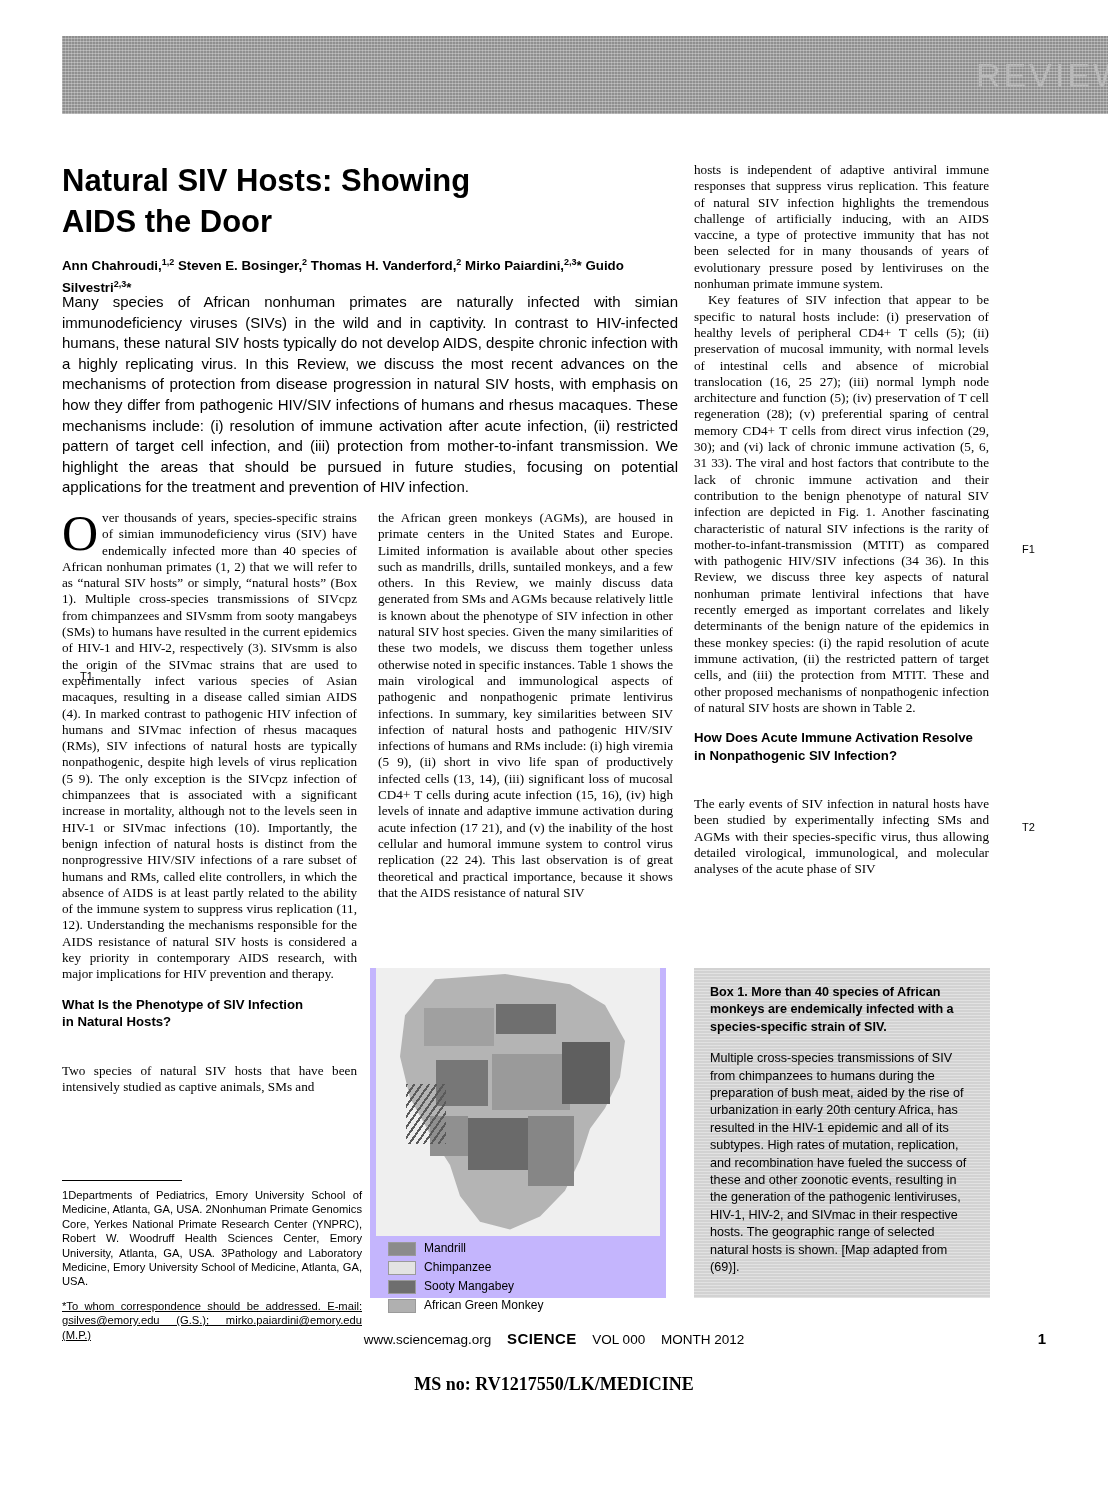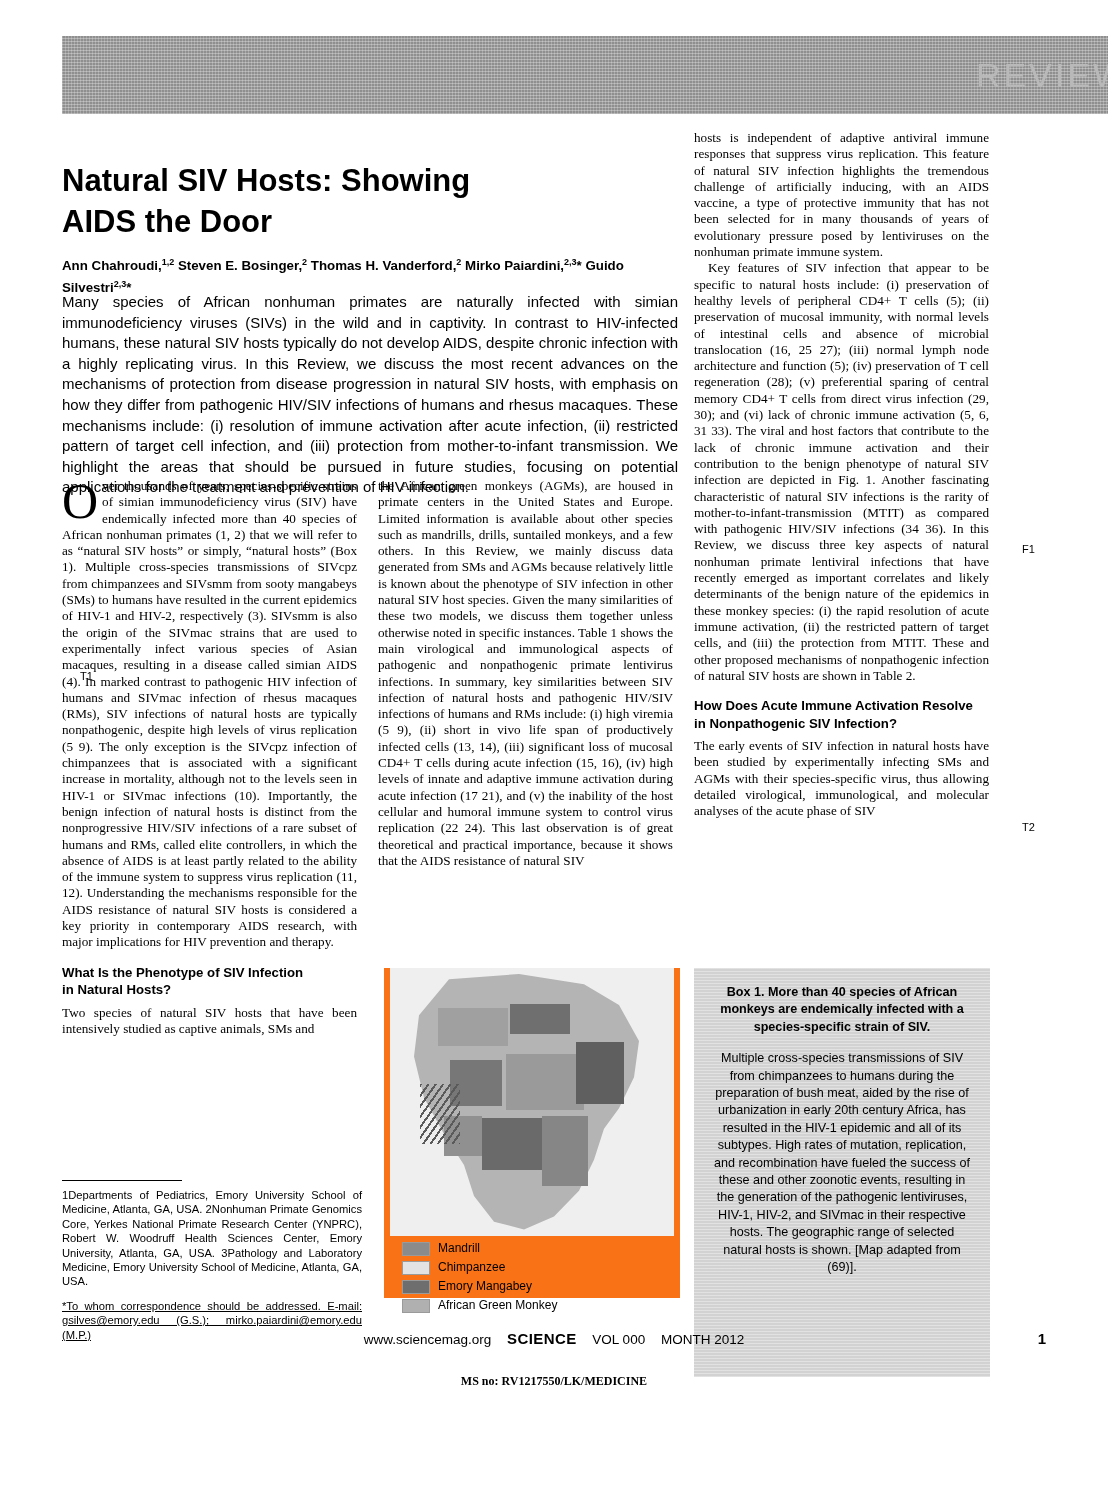--- a/index.html
+++ b/index.html
@@ -93,20 +93,21 @@
     line-height: 16.3px;
     text-align: justify;
     hyphens: none;
   }
   .col p {
     margin: 0 0 0 0;
     text-indent: 14px;
   }
   .col p.noindent {
     text-indent: 0;
+    margin-top: 32px;
   }
   .col1 { left: 62px;  top: 478px; width: 295px; }
   .col2 { left: 378px; top: 478px; width: 295px; }
   .col3 { left: 694px; top: 130px; width: 295px; }
 
   .drop-para {
     position: relative;
   }
   .dropcap {
     float: left;
@@ -158,25 +159,25 @@
   }
   .footnote .corr {
     margin-top: 10px;
     display: block;
     text-decoration: underline;
   }
 
   
   .figure {
     position: absolute;
-    left: 384px;
+    left: 370px;
     top: 968px;
     width: 296px;
     height: 330px;
-    background: #f97316;
+    background: #c4b5fd;
   }
   .map-box {
     position: absolute;
     left: 6px;
     top: 0px;
     width: 284px;
     height: 268px;
     background: #efefef;
     overflow: hidden;
   }
@@ -240,26 +241,25 @@
   .sw-chimp      { background: #e3e3e3; }
   .sw-sooty      { background: #6e6e6e; }
   .sw-agm        { background: #b0b0b0; }
 
   
   .box1 {
     position: absolute;
     left: 694px;
     top: 968px;
     width: 296px;
-    height: 409px;
+    height: 330px;
     background: #d2d2d2;
     background-image:
       repeating-linear-gradient(0deg, rgba(255,255,255,0.35) 0px, rgba(255,255,255,0.35) 1px, rgba(0,0,0,0) 1px, rgba(0,0,0,0) 3px);
     padding: 0;
-    text-align: center;
   }
   .box1-inner {
     padding: 16px 16px 14px 16px;
     font-family: "Liberation Sans", sans-serif;
     font-size: 12.6px;
     line-height: 17.4px;
   }
   .box1-title { font-weight: bold; }
   .box1-body { margin-top: 14px; }
 
@@ -288,21 +288,21 @@
     font-size: 15px;
   }
   .ms-no {
     position: absolute;
     left: 0;
     top: 1374px;
     width: 1108px;
     text-align: center;
     font-family: "Liberation Serif", serif;
     font-weight: bold;
-    font-size: 12px;
+    font-size: 18px;
   }
 </style>
 </head>
 <body>
 
 <div class="page">
 
   <div class="header-band">
     <div class="review-word">REVIEW</div>
     <div class="header-rule"></div>
@@ -369,21 +369,21 @@
       <div class="legend-row">
         <span class="swatch sw-mandrill"></span>
         <span>Mandrill</span>
       </div>
       <div class="legend-row">
         <span class="swatch sw-chimp"></span>
         <span>Chimpanzee</span>
       </div>
       <div class="legend-row">
         <span class="swatch sw-sooty"></span>
-        <span>Emory Mangabey</span>
+        <span>Sooty Mangabey</span>
       </div>
       <div class="legend-row">
         <span class="swatch sw-agm"></span>
         <span>African Green Monkey</span>
       </div>
     </div>
   </div>
 
   <div class="box1">
     <div class="box1-inner">

